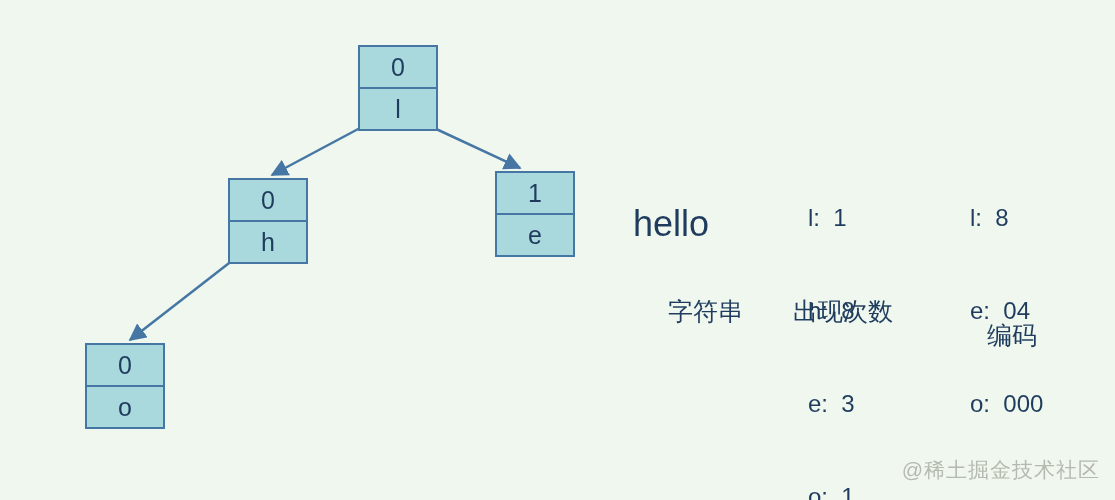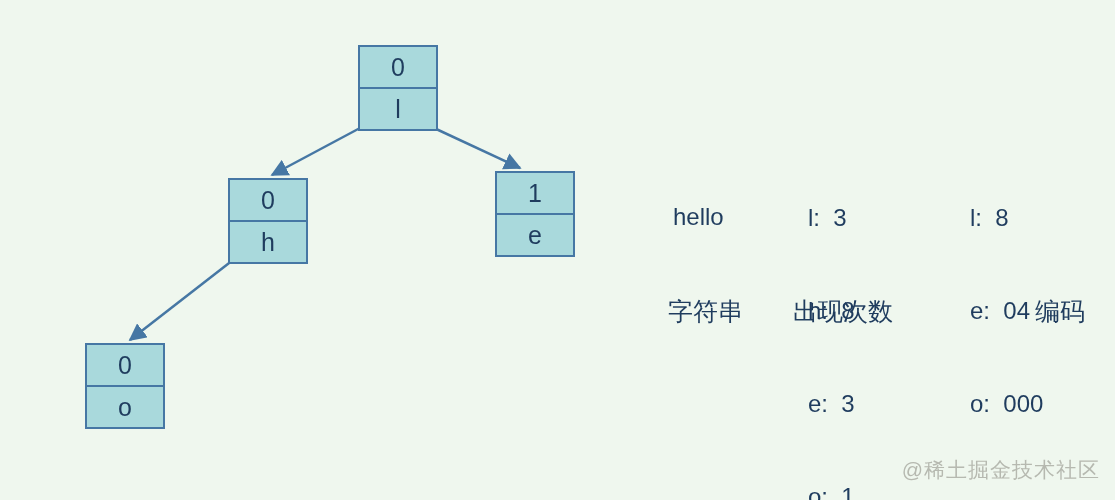--- a/index.html
+++ b/index.html
@@ -23,27 +23,27 @@
   .node-cell{
     width:100%; height:40px; line-height:40px; text-align:center;
     font-size:25px; color:var(--text);
   }
   .node-cell + .node-cell{border-top:2px solid var(--node-border);}
   .node-root{left:358px; top:45px;}
   .node-h{left:228px; top:178px;}
   .node-e{left:495px; top:171px;}
   .node-o{left:85px;  top:343px;}
   .txt{position:absolute; color:var(--text); white-space:pre;}
-  .string-value{left:673px; top:203px; font-size:24px;}
+  .string-value{left:633px; top:203px; font-size:36px;}
   .counts-col{left:808px; top:140px; font-size:24px; line-height:31px;}
   .codes-col{left:970px; top:140px; font-size:24px; line-height:31px;}
   .col-label{font-size:25px; top:295px;}
   .label-string{left:668px;}
   .label-counts{left:793px;}
-  .label-codes{left:1035px;}
+  .label-codes{left:987px;margin-top:24px;}
   .watermark{
     position:absolute; right:15px; top:456px;
     font-size:21px; color:var(--watermark); letter-spacing:1px;
   }
 </style>
 </head>
 <body>
 
 <div class="canvas">
 
@@ -74,21 +74,21 @@
   </div>
 
   <div class="tree-node node-o">
     <div class="node-cell">0</div>
     <div class="node-cell">o</div>
   </div>
 
   <div class="txt string-value">hello</div>
 
   <div class="txt counts-col">
-    <div>l:  3</div>
+    <div>l:  1</div>
     <div>h:  8</div>
     <div>e:  3</div>
     <div>o:  1</div>
   </div>
 
   <div class="txt codes-col">
     <div>l:  8</div>
     <div>e:  04</div>
     <div>o:  000</div>
   </div>

